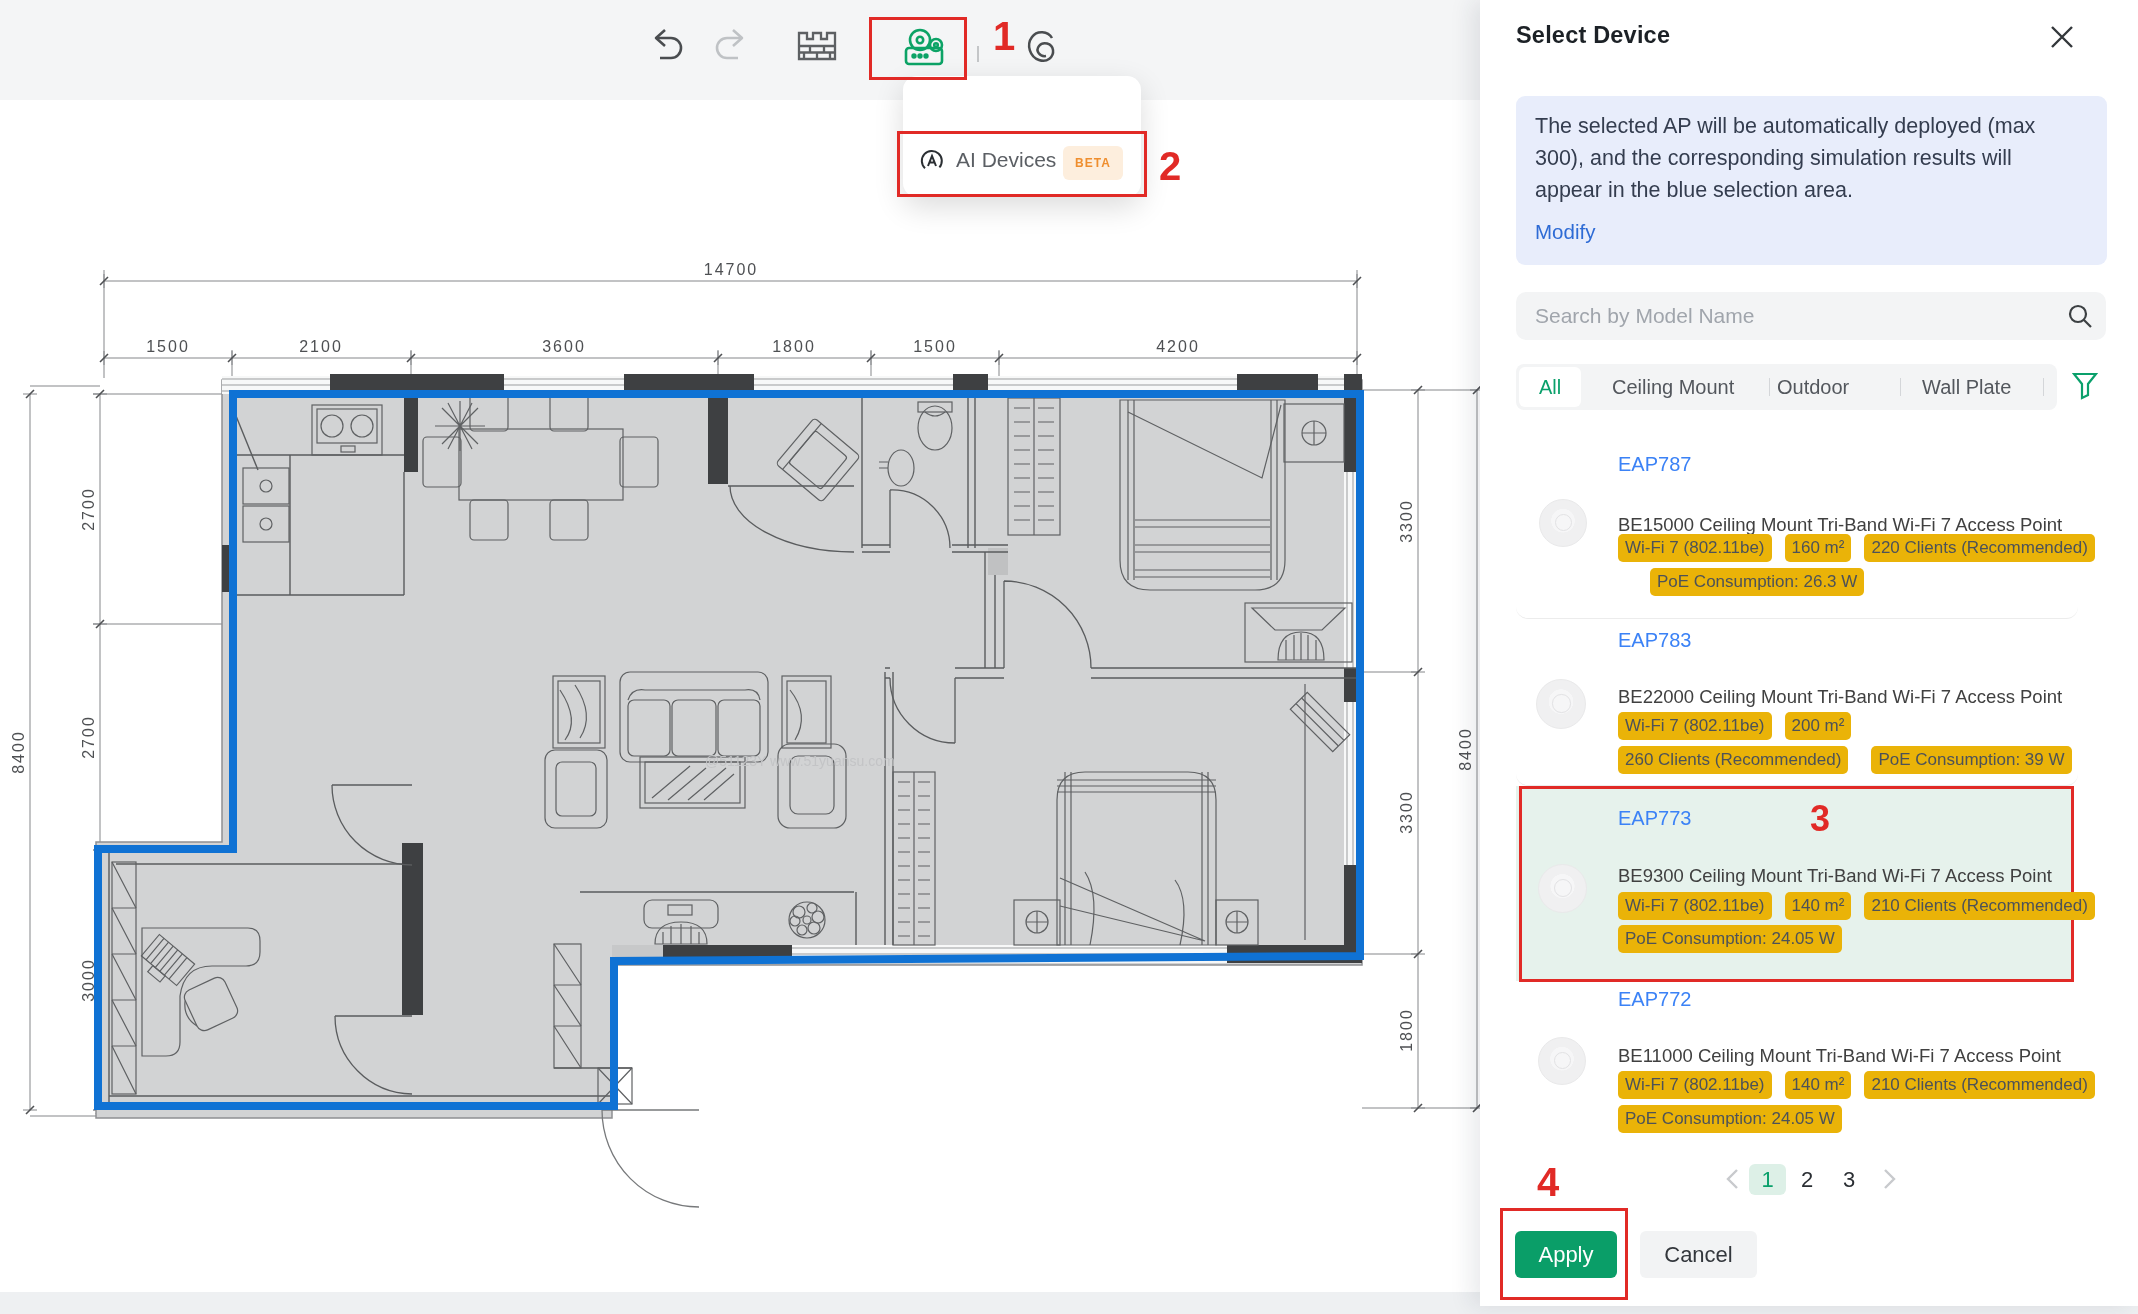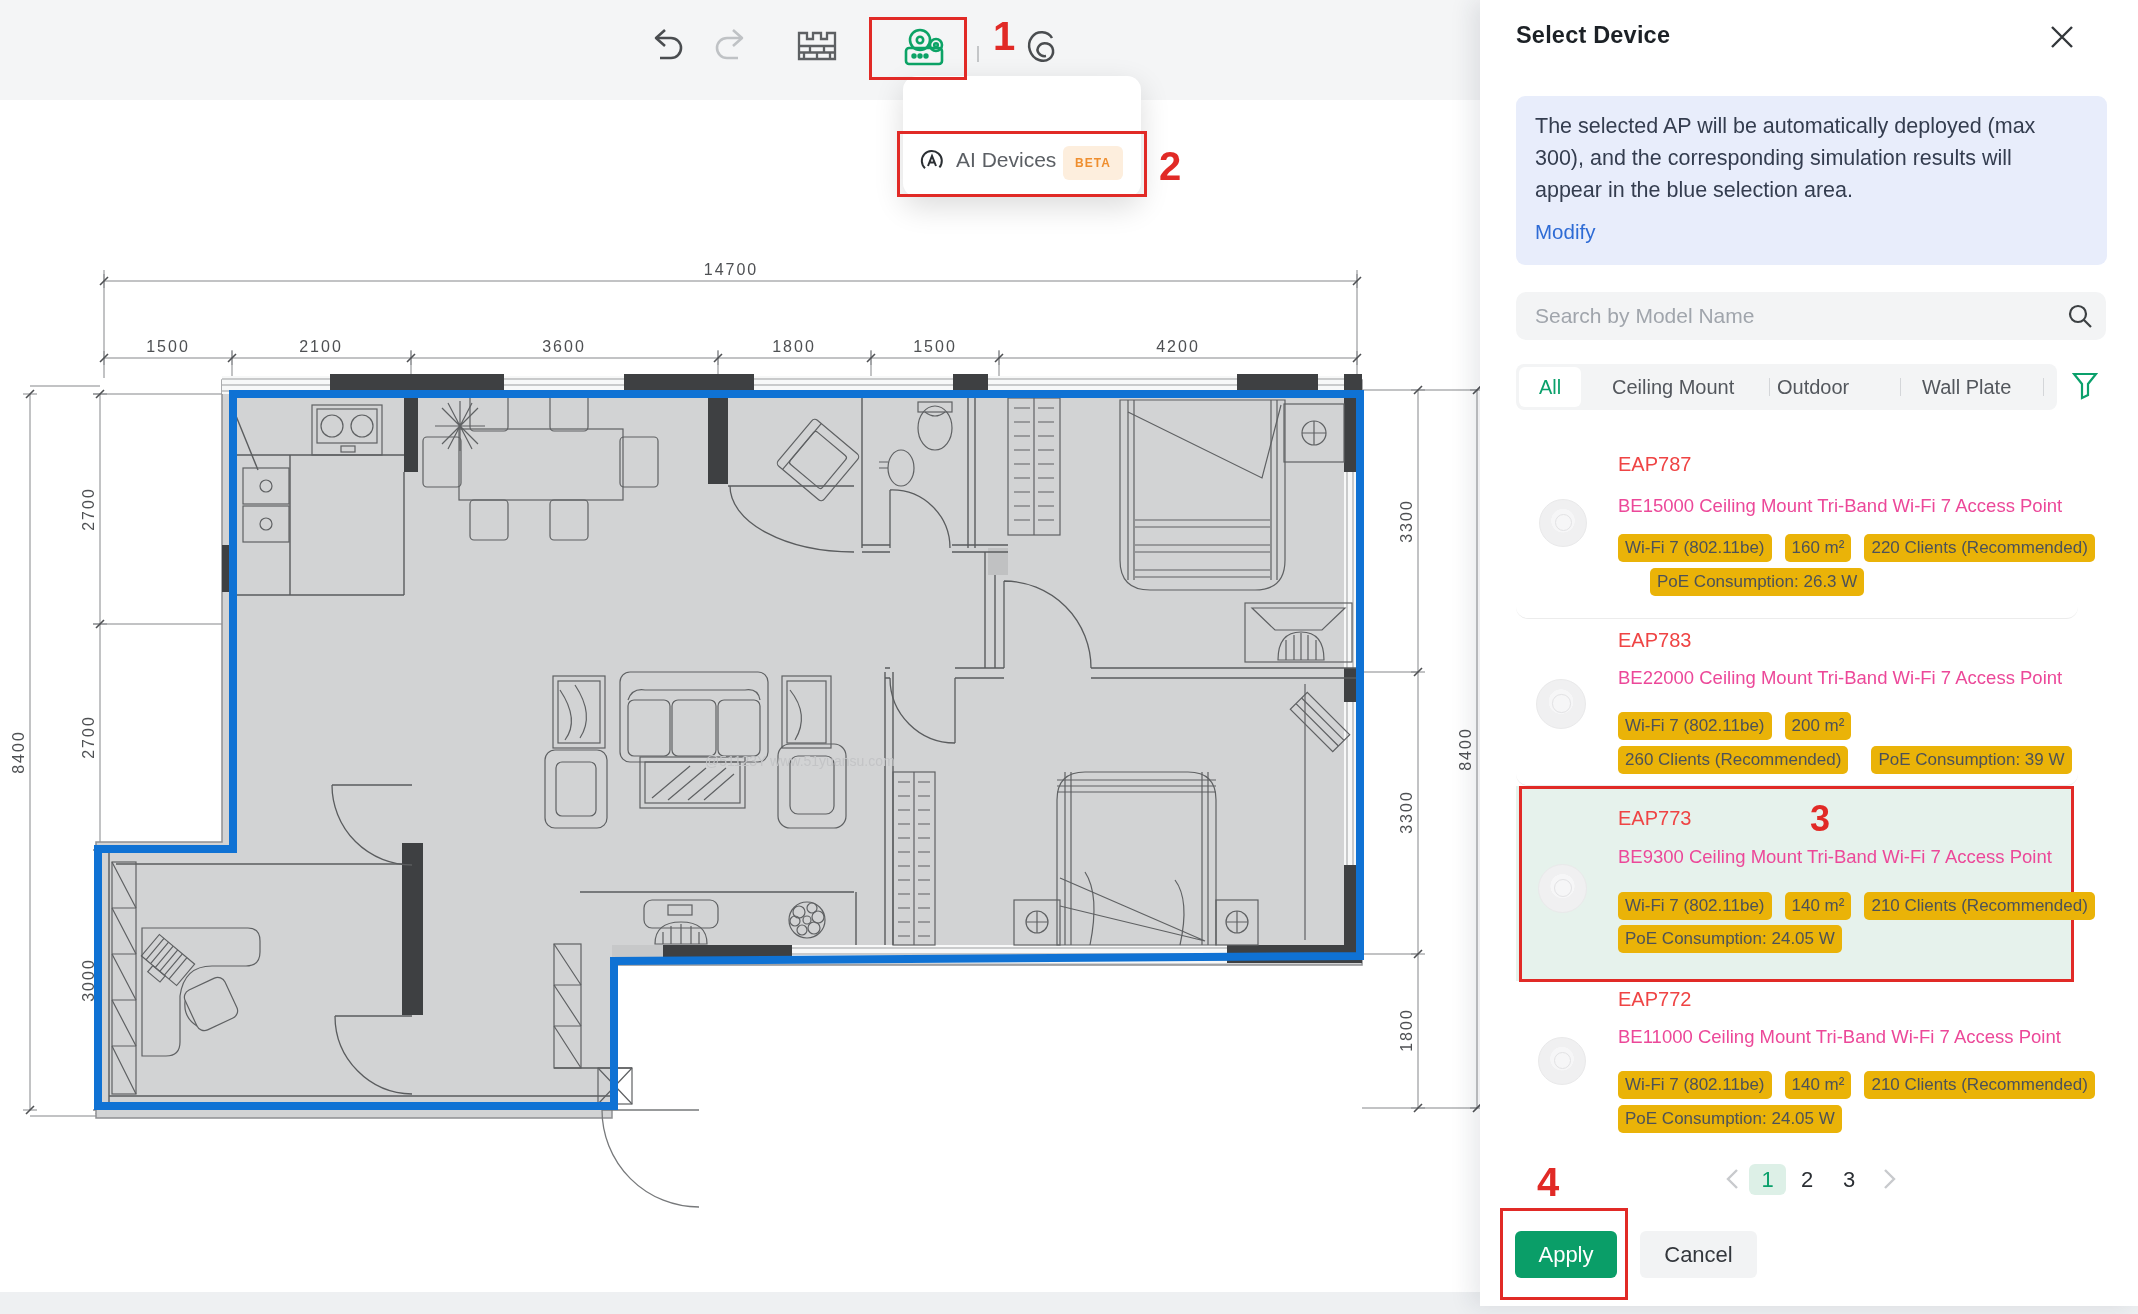--- a/index.html
+++ b/index.html
@@ -21,22 +21,22 @@
   .infobox{left:1516px;top:96px;width:591px;height:169px;background:#e8edfb;border-radius:9px;}
   .infotext{left:1535px;top:110px;font-size:21.5px;line-height:32px;color:#343d4f;}
   .modify{left:1535px;top:220px;font-size:20.5px;color:#2e6bd5;}
   .search{left:1516px;top:292px;width:590px;height:48px;background:#f3f4f5;border-radius:10px;}
   .search .ph{position:absolute;left:19px;top:12px;font-size:21px;color:#a0a5ac;}
   .tabs{left:1516px;top:364px;width:541px;height:46px;background:#f3f4f5;border-radius:8px;}
   .pillAll{position:absolute;left:3px;top:3px;width:62px;height:40px;background:#fff;border-radius:6px;
            color:#0aa06b;font-size:20px;text-align:center;line-height:40px;}
   .tabtx{position:absolute;top:0;height:46px;line-height:46px;font-size:20px;color:#53575d;}
   .tsep{position:absolute;top:14px;width:1px;height:18px;background:#d4d6d9;}
-  .row-title{font-size:20px;color:#ef4444;font-weight:500;}
-  .row-sub{font-size:18.5px;color:#ec4899;}
+  .row-title{font-size:20px;color:#3b82f6;font-weight:500;}
+  .row-sub{font-size:18.5px;color:#404040;margin-top:19px;}
   .tag{display:inline-block;background:#eab308;color:#4d5258;font-size:17px;line-height:28px;
        padding:0 7px;border-radius:5px;margin-right:13px;}
   .devcirc{border-radius:50%;background:radial-gradient(circle at 50% 45%, #f6f6f7 0 34%, #f0f0f1 35% 100%);border:1px solid #e9e9ea;box-sizing:border-box;}
   .devcirc::after{content:'';position:absolute;left:32%;top:30%;width:34%;height:34%;border-radius:50%;border:1px solid #e2e2e4;}
   .cardline{border-bottom:1px solid #ececec;}
   .pgn{font-size:22px;color:#2a2e33;}
   .btn{font-size:22px;text-align:center;line-height:47px;border-radius:6px;}
 </style>
 </head>
 <body>

